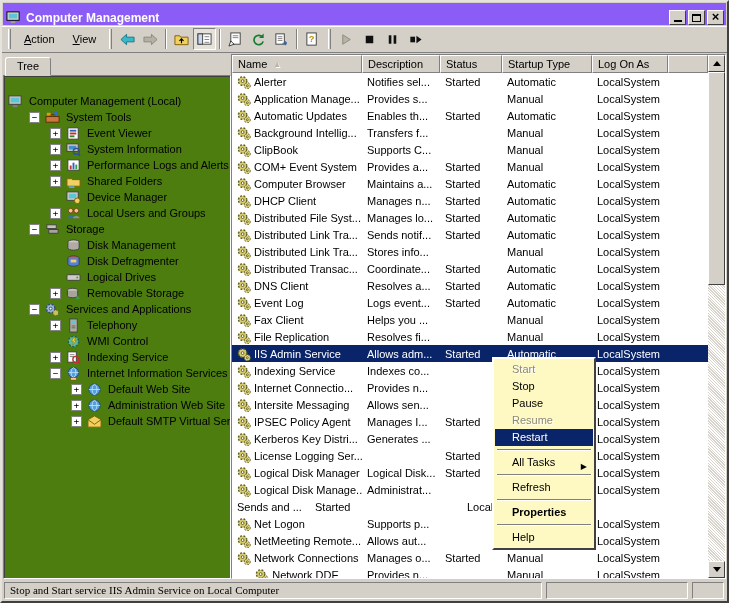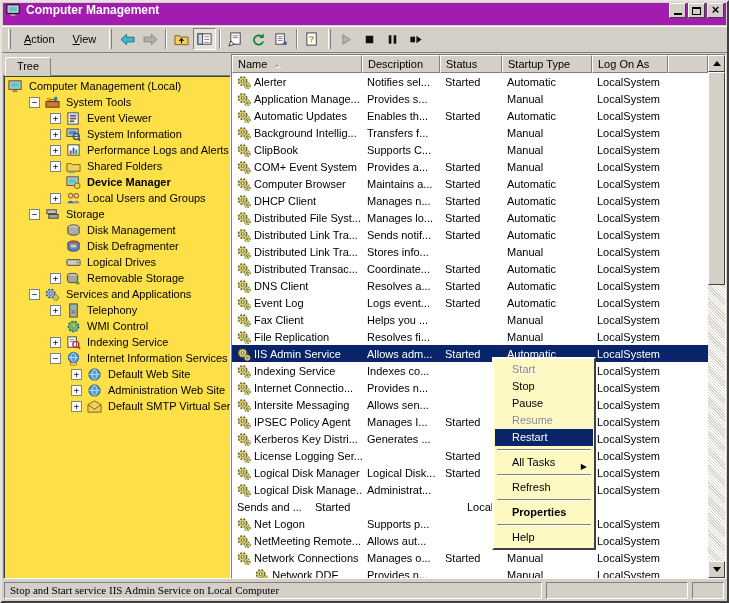--- a/index.html
+++ b/index.html
@@ -4,21 +4,21 @@
 <style>
   * { box-sizing: border-box; margin: 0; padding: 0; }
   html,body { width:729px; height:603px; }
   body { font-family:"Liberation Sans", sans-serif; font-size:11px; background:#d4d0c8; overflow:hidden; }
 
   .window { position:relative; width:729px; height:603px; background:#d4d0c8;
             border:2px solid; border-color:#e6e3dc #404040 #404040 #e6e3dc;
             display:flex; flex-direction:column; }
 
   
-  .titlebar { height:22px; margin:1px; background:#a21caf; color:#fff; display:flex; align-items:flex-start; padding:0 2px; flex:0 0 auto; }
+  .titlebar { height:22px; margin:1px; background:#8b5cf6; color:#fff; display:flex; align-items:flex-end; padding:0 2px; flex:0 0 auto; }
   .titlebar .ticon { width:16px; height:15px; margin:0 4px 0 1px; flex:0 0 auto; }
   .titlebar .ttext { font-weight:bold; font-size:12px; flex:1; white-space:nowrap; overflow:hidden; }
   .tbtn { width:17px; height:15px; margin-left:2px; background:#d4d0c8; border:1px solid;
           border-color:#fff #404040 #404040 #fff; display:flex; align-items:center; justify-content:center;
           color:#000; font-size:11px; line-height:10px; }
   .glyph-min { width:8px; height:9px; border-bottom:2px solid #000; }
   .glyph-max { width:9px; height:8px; border:1px solid #000; border-top:2px solid #000; }
   .glyph-close { font-weight:bold; font-size:13px; margin-top:-2px; }
 
   
@@ -33,22 +33,22 @@
   .tb.pressed { border-color:#808080 #fff #fff #808080; background:#e4e1da; }
   .tb svg { display:block; }
 
   
   .main { flex:1 1 auto; display:flex; min-height:0; padding:1px 1px 0 1px; }
 
   .left { width:228px; flex:0 0 auto; display:flex; flex-direction:column; }
   .tabrow { height:21px; flex:0 0 auto; display:flex; align-items:flex-end; padding-left:2px; }
   .tab { width:46px; height:19px; background:#d4d0c8; border:1px solid; border-color:#fff #808080 #d4d0c8 #fff;
          border-radius:3px 3px 0 0; text-align:center; line-height:17px; position:relative; z-index:2; margin-bottom:-1px; }
-  .treebox { flex:1; background:#fde047; border:1px solid; border-color:#808080 #fff #fff #808080;
-             box-shadow:1px 1px 0 #404040 inset; overflow:hidden; padding-top:2px; }
+  .treebox { flex:1; background:#4d7c0f; border:1px solid; border-color:#808080 #fff #fff #808080;
+             box-shadow:1px 1px 0 #404040 inset; overflow:hidden; padding-top:17px; }
   .tree-row { height:16px; display:flex; align-items:center; white-space:nowrap; }
   .expander { width:11px; height:11px; flex:0 0 auto; background:#fff; border:1px solid #848284;
               display:flex; align-items:center; justify-content:center; font-size:9px; line-height:9px;
               color:#000; margin-right:5px; font-family:"DejaVu Sans Mono", monospace; }
   .noexp { width:16px; flex:0 0 auto; }
   .tree-row .icn { width:15px; height:15px; margin-right:4px; flex:0 0 auto; }
   .tree-label { padding:0 2px; }
   .tree-label.sel { background:#ccc8c0; }
 
   
@@ -284,21 +284,21 @@
             <span class="tree-label">Performance Logs and Alerts</span>
           </div>
           <div class="tree-row" style="padding-left: 46px;">
             <span class="expander">+</span>
             <span class="icn"><svg width="15" height="15" viewBox="0 0 16 16" xmlns="http://www.w3.org/2000/svg">
                 <path d="M1,5 h5 l1,1 h8 v7 H1 z" fill="#f0d060" stroke="#806000"></path>
                 <path d="M3,13 h6 v2 H3 z" fill="#60a0e0"></path>
               </svg></span>
             <span class="tree-label">Shared Folders</span>
           </div>
-          <div class="tree-row" style="padding-left: 46px; font-weight: bold;">
+          <div class="tree-row" style="padding-left: 46px;">
             <span class="noexp"></span>
             <span class="icn"><svg width="15" height="15" viewBox="0 0 16 16" xmlns="http://www.w3.org/2000/svg">
                 <rect x="1" y="2" width="12" height="9" fill="#d0ccc4" stroke="#404040"></rect>
                 <rect x="3" y="4" width="8" height="5" fill="#58c8d8"></rect>
                 <circle cx="12" cy="11.5" r="3" fill="#f0d060" stroke="#806000"></circle>
               </svg></span>
             <span class="tree-label">Device Manager</span>
           </div>
           <div class="tree-row" style="padding-left: 46px;">
             <span class="expander">+</span>

